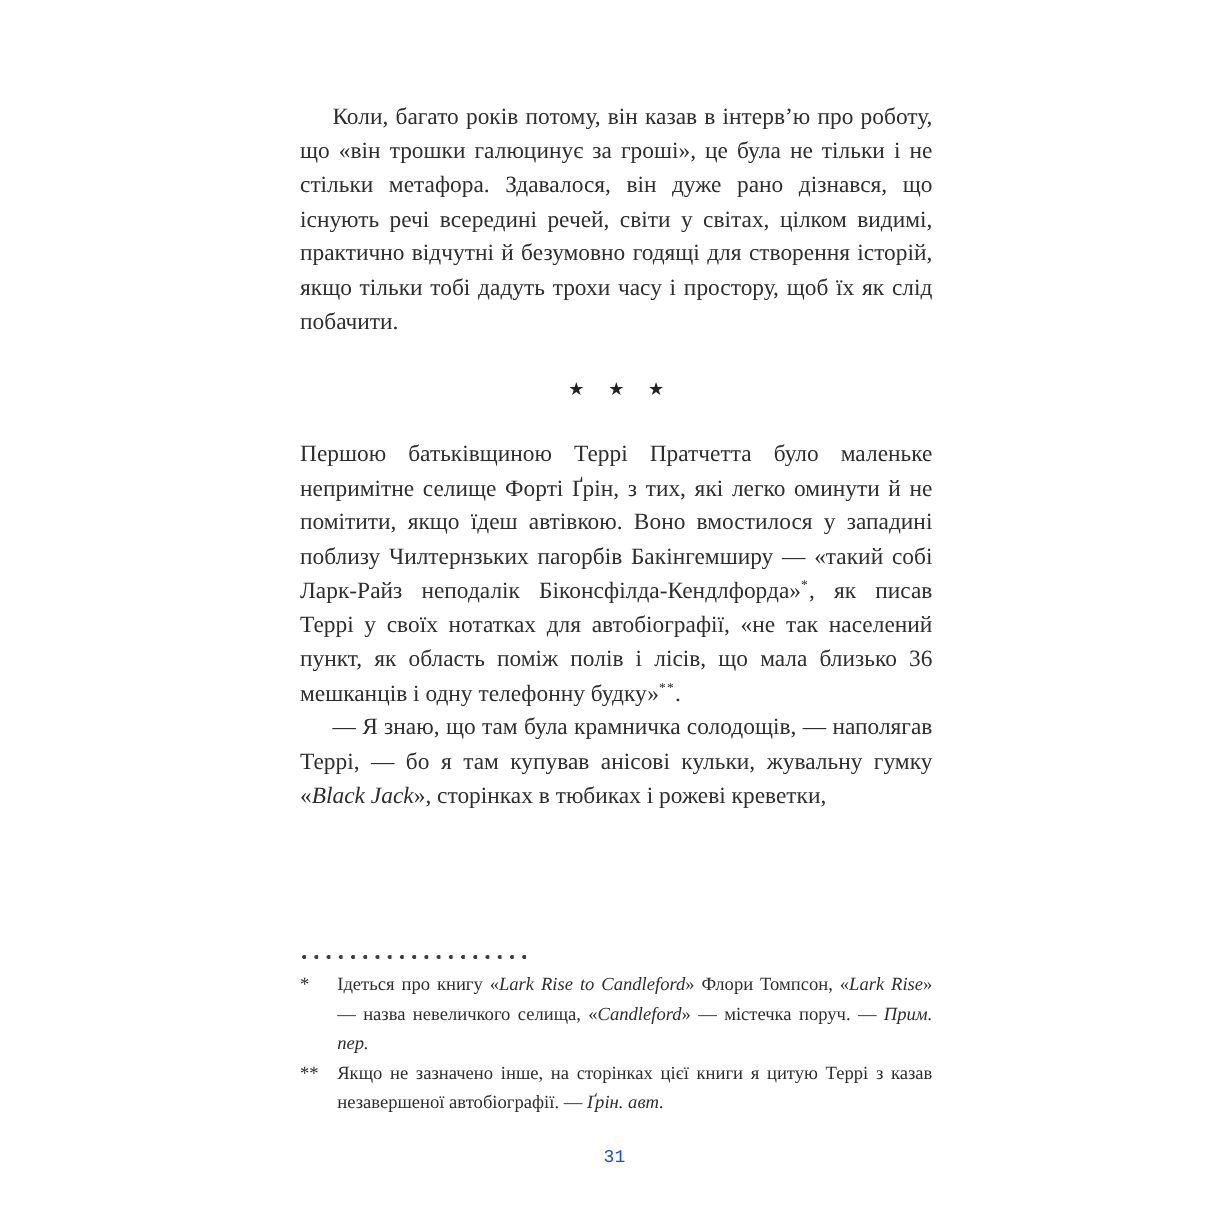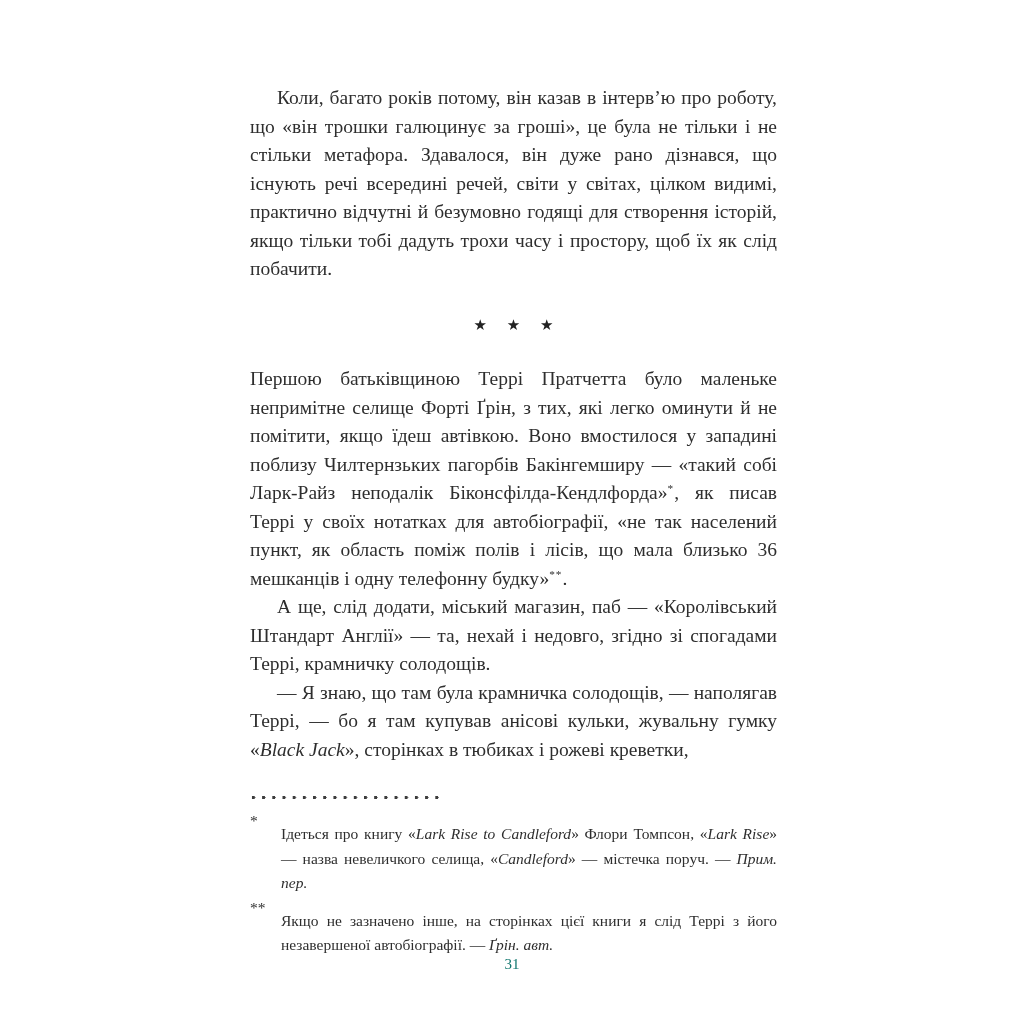--- a/index.html
+++ b/index.html
@@ -67,64 +67,62 @@
     display: flex;
     align-items: flex-start;
   }
   .fn-marker {
     flex: 0 0 31px;
     width: 31px;
   }
   .fn-text {
     flex: 1 1 auto;
     text-align: justify;
-    margin-top: 13px;
   }
   .page-number {
     position: absolute;
     top: 956px;
     left: 0;
     width: 100%;
     text-align: center;
-    font-family: Liberation Serif, serif;
+    font-family: Liberation Mono, monospace;
     font-size: 15px;
-    color: #0f766e;
+    color: #1d4ed8;
   }
   i { }
 </style>
 </head>
 <body>
 
 <div class="page">
 
   <main class="text-block">
 
     <p class="para indent">Коли, багато років потому, він казав в інтерв’ю про роботу, що «він трошки галюцинує за гроші», це була не тільки і не стільки метафора. Здавалося, він дуже рано дізнався, що існують речі всередині речей, світи у світах, цілком видимі, практично відчутні й безумовно годящі для створення історій, якщо тільки тобі дадуть трохи часу і простору, щоб їх як слід побачити.</p>
 
     <div class="section-break">★ ★ ★</div>
 
     <p class="para"><span>Першою батьківщиною Террі Пратчетта було маленьке непримітне селище Форті Ґрін, з тих, які легко оминути й не помітити, якщо їдеш автівкою. Воно вмостилося у западині поблизу Чилтернзьких пагорбів Бакінгемширу — «такий собі Ларк-Райз неподалік Біконсфілда-Кендлфорда»</span><sup class="fn-ref">*</sup><span>, як писав Террі у своїх нотатках для автобіографії, «не так населений пункт, як область поміж полів і лісів, що мала близько 36 мешканців і одну телефонну будку»</span><sup class="fn-ref">**</sup><span>.</span></p>
 
-    <p class="para indent">А ще, слід додати, міський магазин, паб — «Королівський Штандарт Англії» — та, нехай і недовго, згідно зі спогадами Террі, крамничку солодощів.</p>
 
     <p class="para indent"><span>— Я знаю, що там була крамничка солодощів, — наполягав Террі, — бо я там купував анісові кульки, жувальну гумку «</span><i>Black Jack</i><span>», сторінках в тюбиках і рожеві креветки,</span></p>
 
   </main>
 
   <footer class="footnotes">
 
     <div class="fn-sep"></div>
 
     <div class="footnote">
       <span class="fn-marker">*</span>
       <span class="fn-text"><span>Ідеться про книгу «</span><i>Lark Rise to Candleford</i><span>» Флори Томпсон, «</span><i>Lark Rise</i><span>» — назва невеличкого селища, «</span><i>Candleford</i><span>» — містечка поруч. — </span><i>Прим. пер.</i></span>
     </div>
 
     <div class="footnote">
       <span class="fn-marker">**</span>
-      <span class="fn-text"><span>Якщо не зазначено інше, на сторінках цієї книги я слід Террі з його незавершеної автобіографії. — </span><i>Ґрін. авт.</i></span>
+      <span class="fn-text"><span>Якщо не зазначено інше, на сторінках цієї книги я цитую Террі з казав незавершеної автобіографії. — </span><i>Ґрін. авт.</i></span>
     </div>
 
   </footer>
 
   <div class="page-number">31</div>
 
 </div>
 
 </body></html>

